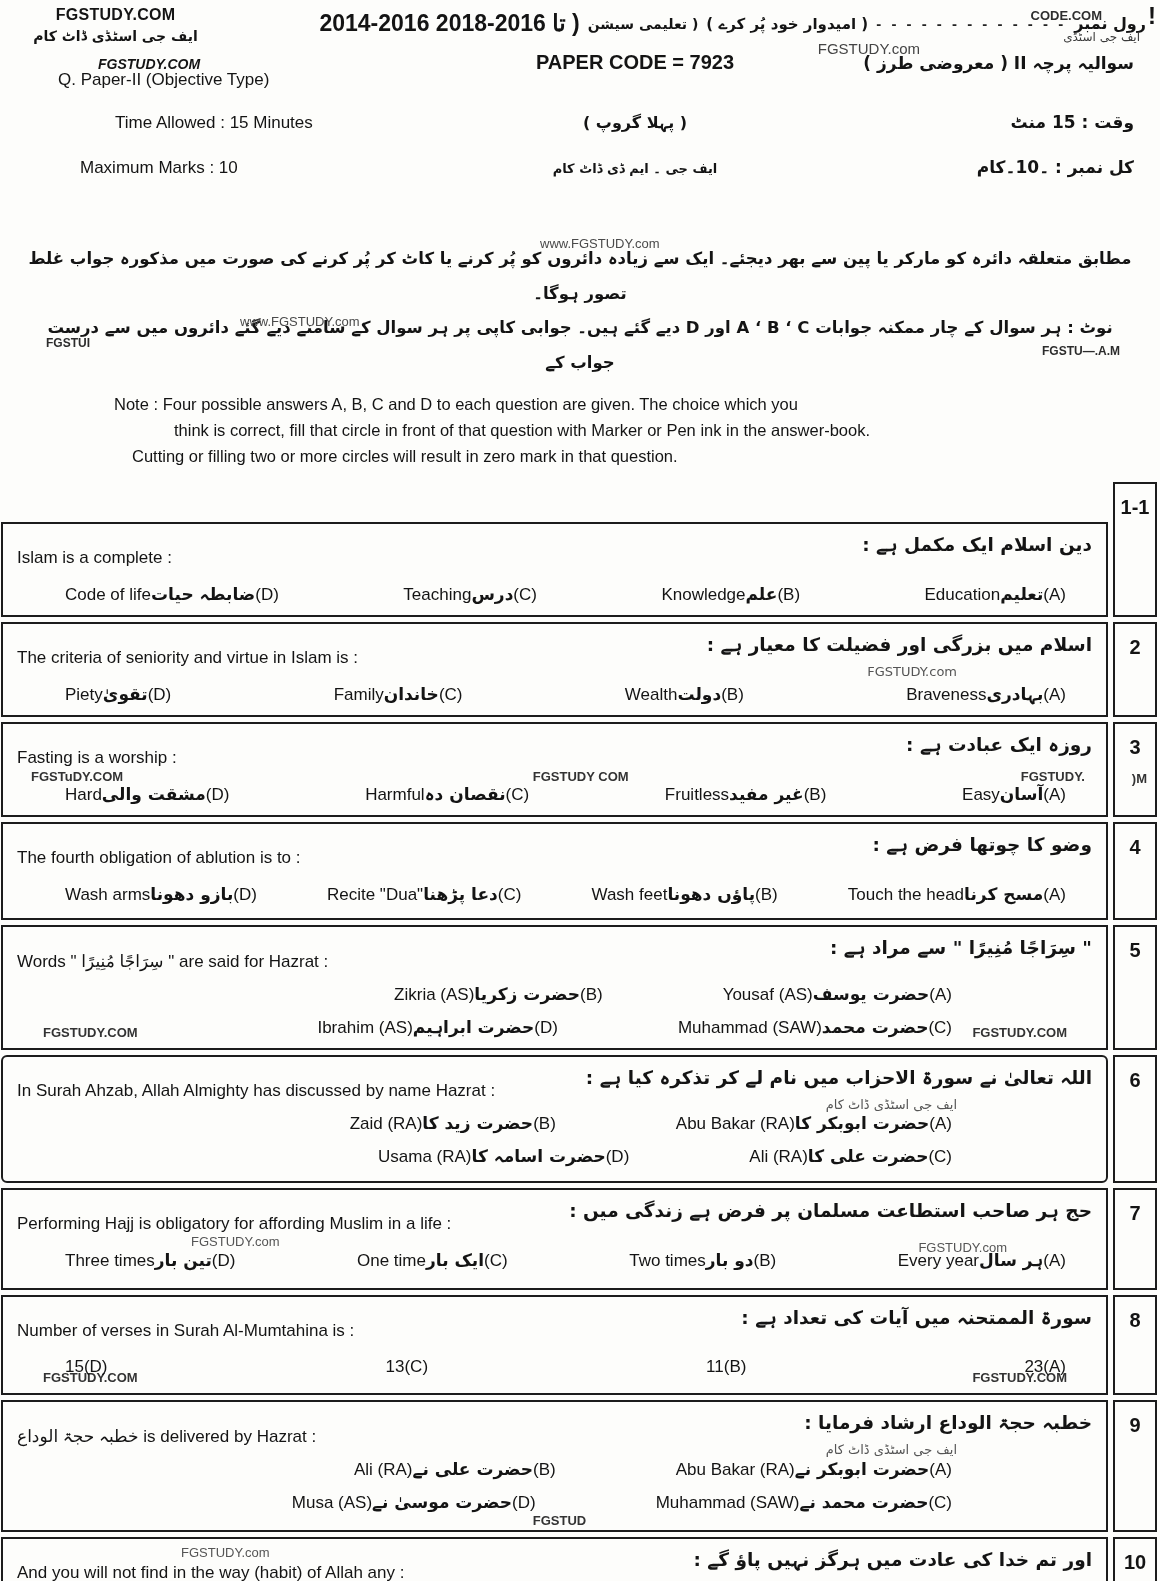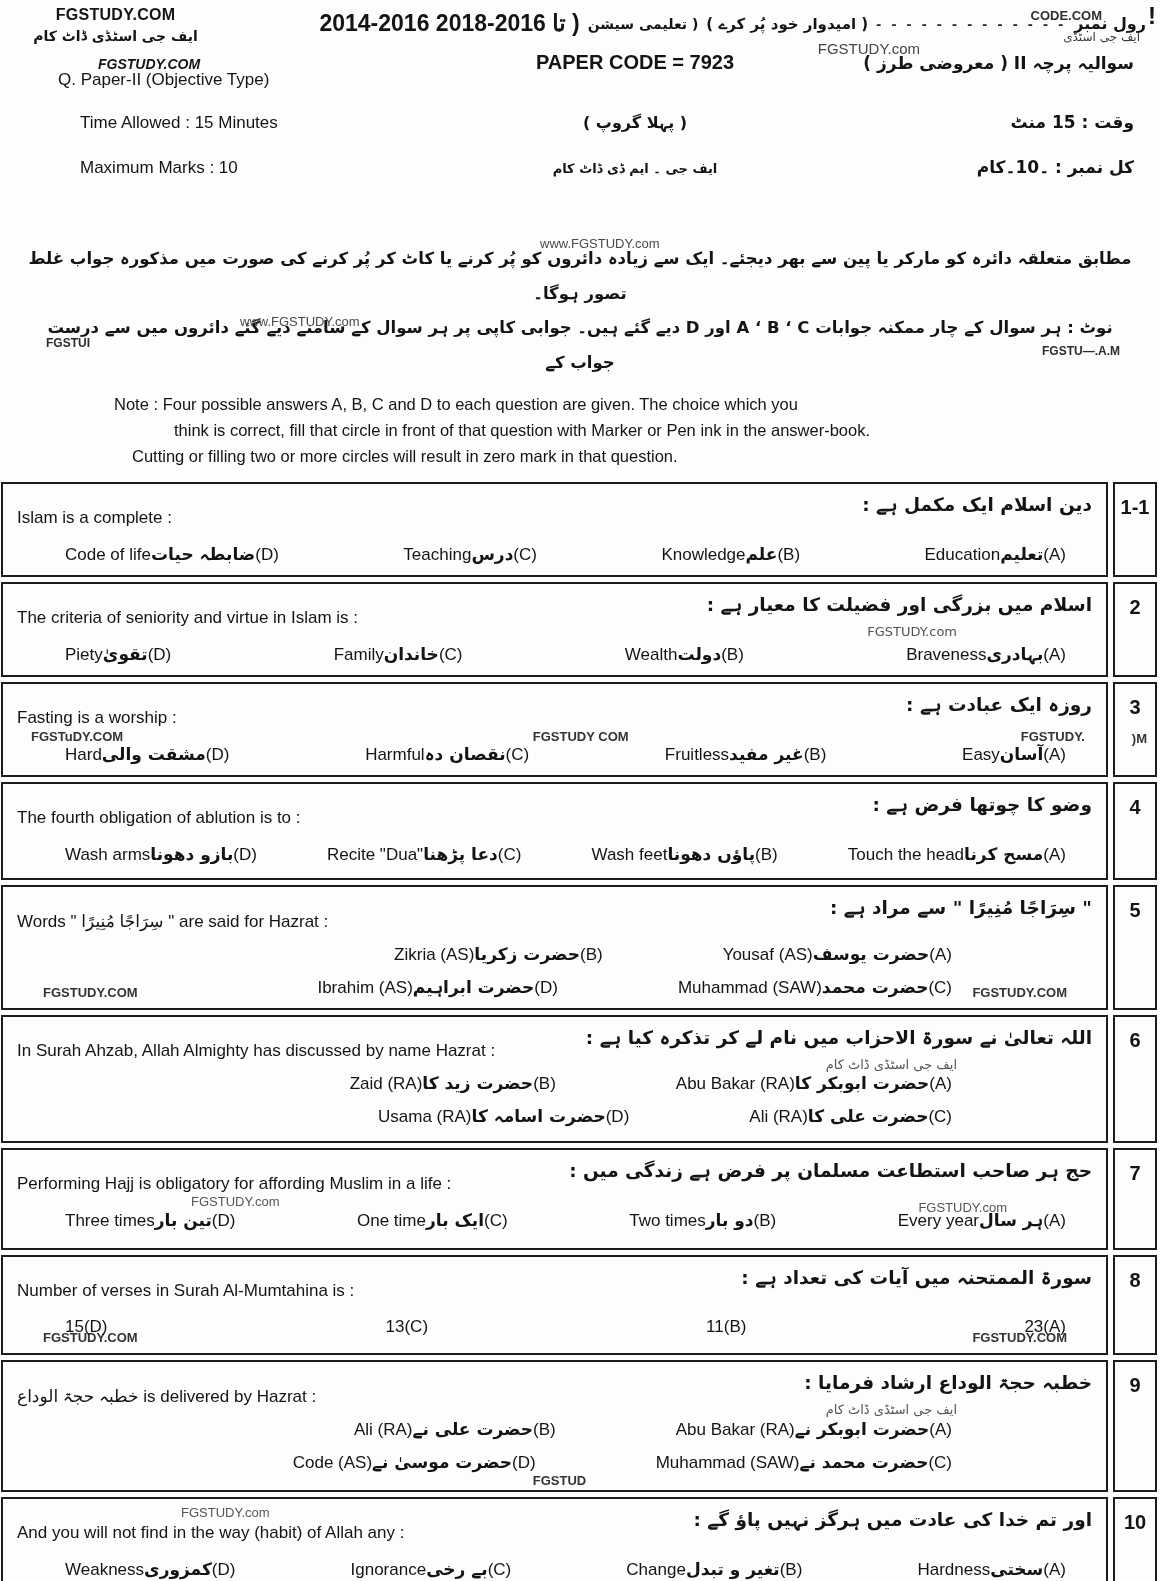--- a/index.html
+++ b/index.html
@@ -36,21 +36,21 @@
   .row-title { margin-top:18px; }
   .row-title .l { font-family:"Liberation Serif", serif; font-size:23px; letter-spacing:1px; }
   .row-title .c { font-size:16px; font-weight:bold; }
   .row-title .r { font-size:19px; }
   .row-paper { margin-top:14px; }
   .row-paper .l { font-size:17px; padding-left:58px; }
   .row-paper .c { font-size:20px; font-weight:bold; }
   .row-paper .r { font-size:17px; }
   .wm-qpaper { font-style:italic; font-weight:bold; font-size:14px; padding-left:40px; display:block; margin-bottom:-2px; }
   .row-time { margin-top:22px; }
-  .row-time .l { font-size:17px; padding-left:80px; }
+  .row-time .l { font-size:17px; padding-left:80px;margin-left:35px; }
   .row-time .c { font-size:16px; font-weight:bold; }
   .row-time .r { font-size:17px; }
   .row-marks { margin-top:24px; }
   .row-marks .l { font-size:17px; padding-left:80px; }
   .row-marks .c { font-size:13px; font-weight:bold; }
   .row-marks .r { font-size:17px; }
 
   
   .note { position:relative; padding:6px 26px 12px 26px; }
   .note-ur { text-align:center; font-size:16.5px; font-weight:bold; line-height:2.1; }
@@ -74,26 +74,26 @@
   .q-stmt { display:flex; justify-content:space-between; align-items:flex-start; gap:10px; }
   .q-en { font-size:17px; margin-top:16px; }
   .q-ur { font-size:18.5px; font-weight:bold; white-space:nowrap; margin-top:2px; }
   .opt-row { display:flex; flex-direction:row-reverse; justify-content:space-between;
              margin-top:16px; padding:0 26px 0 48px; font-size:17px; }
   .opt-row.pair { justify-content:flex-start; gap:120px; padding-right:140px; margin-top:12px; }
   .opt { display:flex; align-items:baseline; white-space:nowrap; }
   .opt-ur { font-weight:bold; font-size:17px; }
   .opt-letter { font-size:17px; }
   
-  .q-row:nth-child(1) .q-box { min-height:88px; }
+  .q-row:nth-child(1) .q-box { min-height:88px;margin-top:40px; }
   .q-row:nth-child(2) .q-box { min-height:88px; }
   .q-row:nth-child(3) .q-box { min-height:86px; }
   .q-row:nth-child(4) .q-box { min-height:98px; }
   .q-row:nth-child(5) .q-box { min-height:116px; }
-  .q-row:nth-child(6) .q-box { min-height:128px; }
+  .q-row:nth-child(6) .q-box { min-height:128px;border-radius:6px; }
   .q-row:nth-child(7) .q-box { min-height:102px; }
   .q-row:nth-child(8) .q-box { min-height:100px; }
   .q-row:nth-child(9) .q-box { min-height:132px; }
   .q-row:nth-child(10) .q-box { min-height:90px; }
 
   
   .wm { position:absolute; font-size:13px; font-weight:bold; color:#333; white-space:nowrap; }
   .wm.bl  { bottom:10px; left:42px; }
   .wm.br  { bottom:10px; right:90px; }
   .wm.bc  { bottom:4px;  left:46%; }
@@ -445,21 +445,21 @@
             <span class="opt-letter">(B)</span>
           </span>
         </div>
         <div class="opt-row pair">
           <span class="opt">
             <span class="opt-en">Muhammad (SAW)</span>
             <span class="opt-ur ur">حضرت محمد نے</span>
             <span class="opt-letter">(C)</span>
           </span>
           <span class="opt">
-            <span class="opt-en">Code (AS)</span>
+            <span class="opt-en">Musa (AS)</span>
             <span class="opt-ur ur">حضرت موسیٰ نے</span>
             <span class="opt-letter">(D)</span>
           </span>
         </div>
       </div>
       <div class="q-num">9</div>
     </div>
     <div class="q-row">
       <span class="wm tl">FGSTUDY.com</span>
       <div class="q-box">

